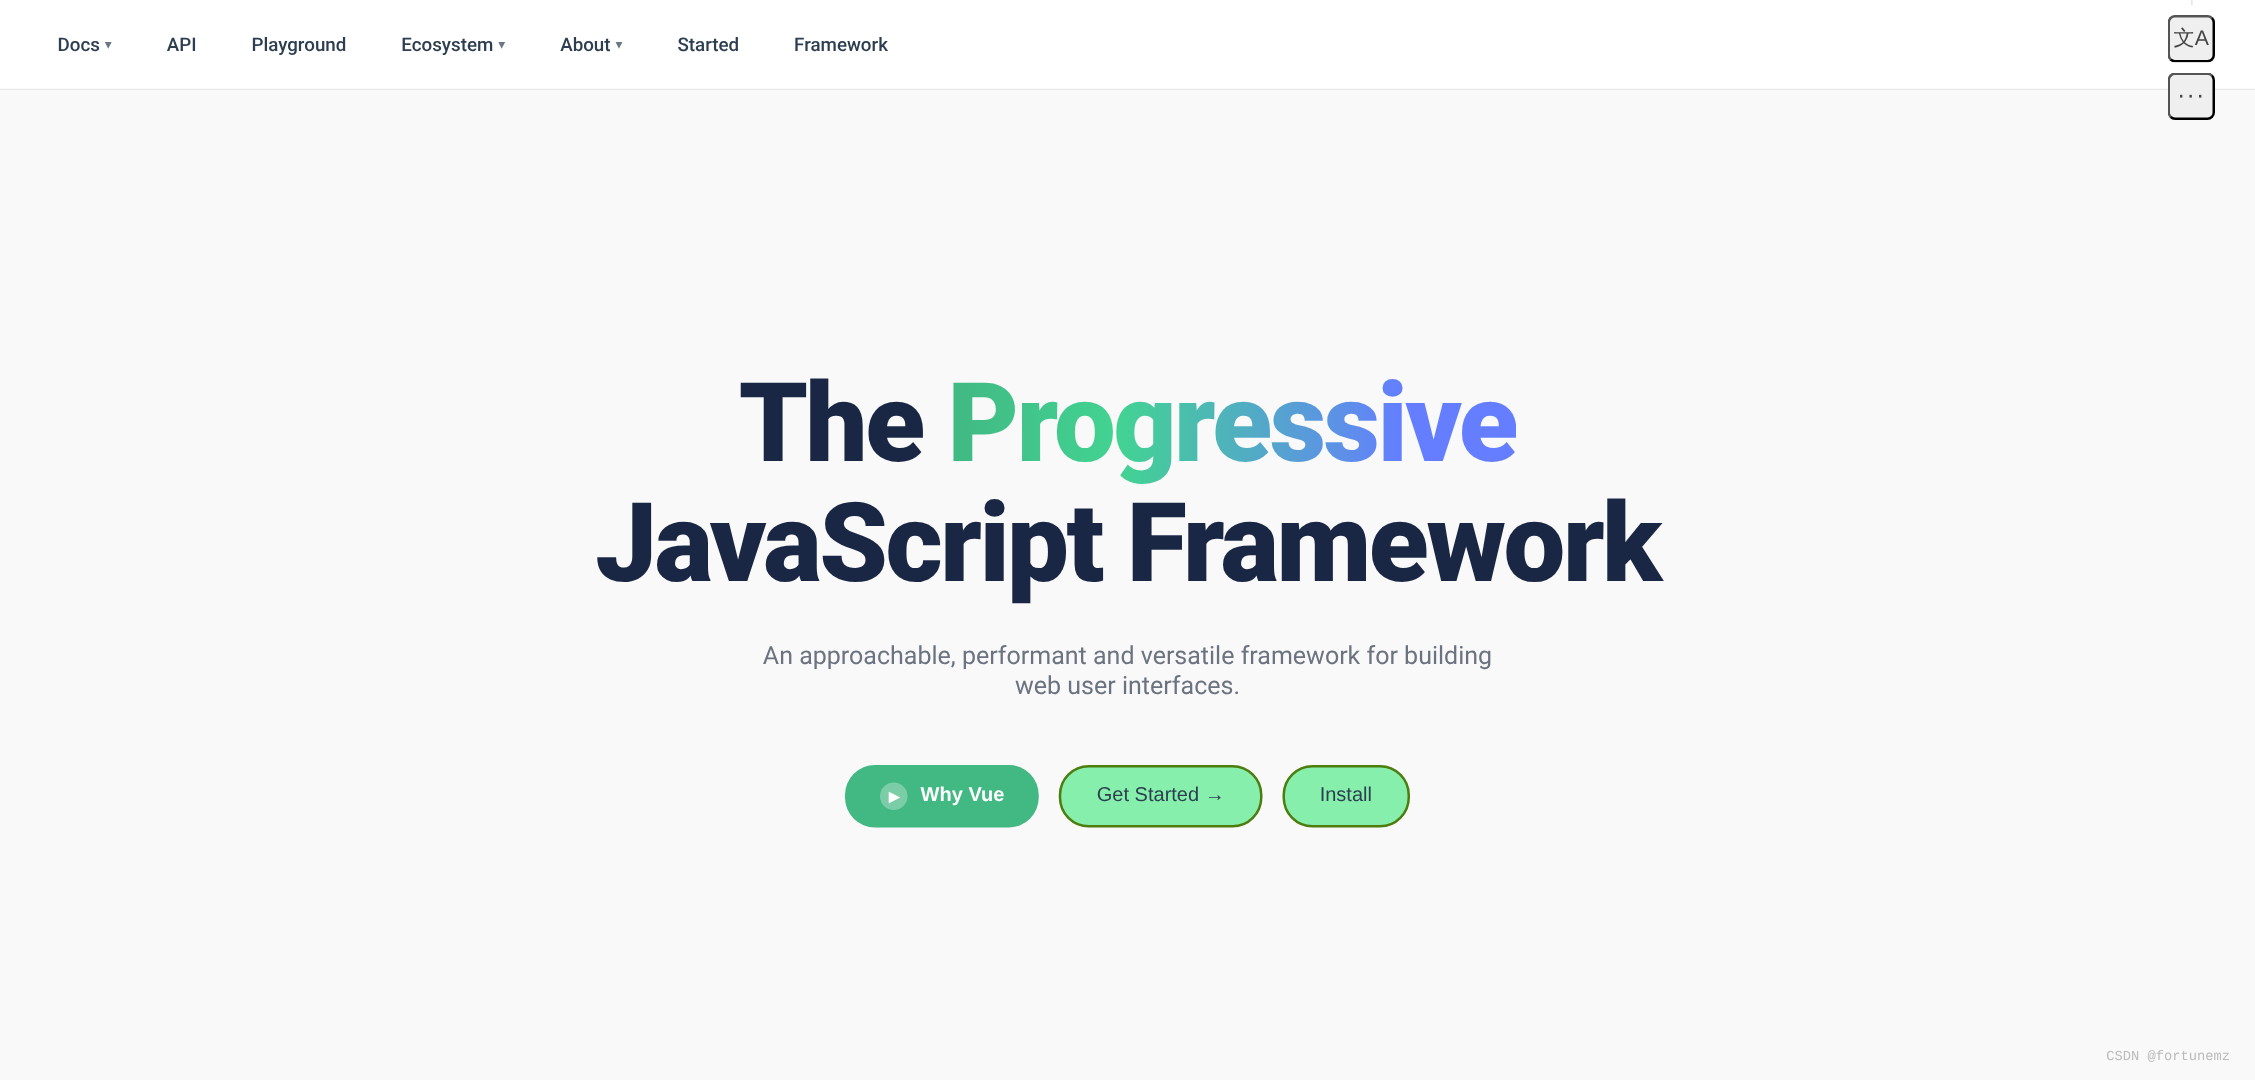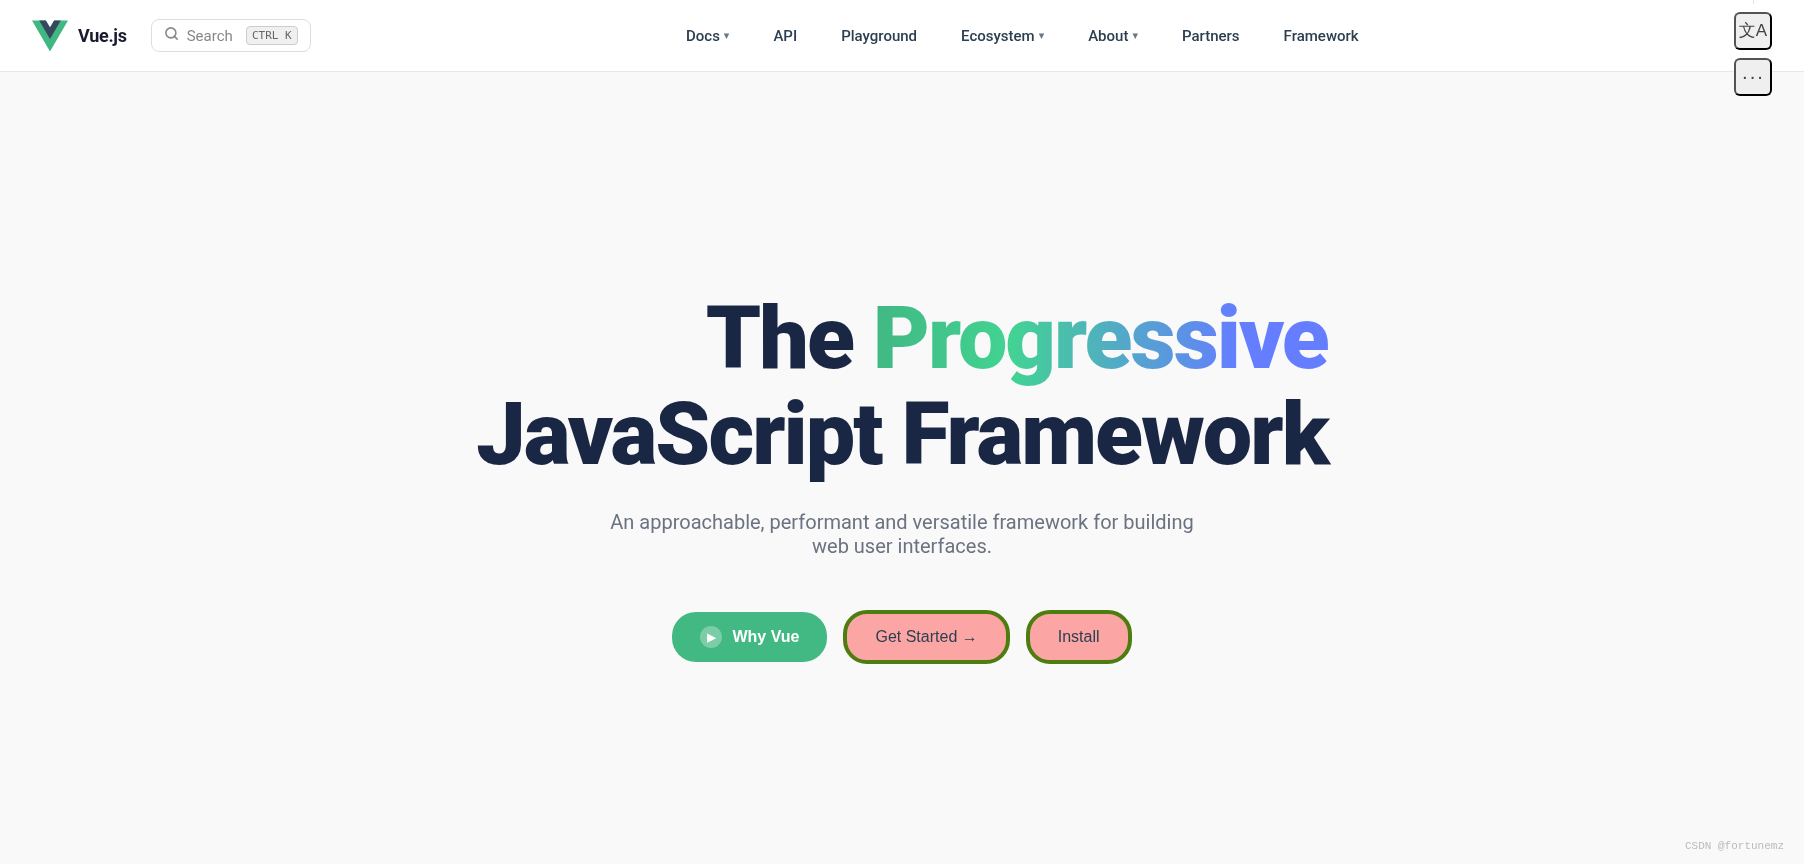--- a/index.html
+++ b/index.html
@@ -151,21 +151,20 @@
       min-height: calc(864px - 72px);
     }
 
     .hero-title {
       font-size: 88px;
       font-weight: 900;
       line-height: 1.05;
       color: #1a2744;
       letter-spacing: -2px;
       margin-bottom: 30px;
-      text-align: right;
     }
 
     .hero-title-line1 {
       display: block;
       margin-bottom: 4px;
     }
 
     .progressive-text {
       background: linear-gradient(90deg, #41b883 0%, #42d392 30%, #647eff 80%);
       -webkit-background-clip: text;
@@ -209,23 +208,23 @@
       border-radius: 50%;
       display: flex;
       align-items: center;
       justify-content: center;
       font-size: 11px;
     }
 
     .btn-secondary {
       display: flex;
       gap: 8px;
-      background: #fca5a5;
+      background: #86efac;
       color: #2c3e50;
-      border: 4px solid #4d7c0f;
+      border: 2px solid #4d7c0f;
       border-radius: 24px;
       padding: 14px 28px;
       font-size: 16px;
       font-weight: 500;
       cursor: pointer;
       transition: background 0.2s, border-color 0.2s;
     }
 
     
     .watermark {
@@ -234,41 +233,20 @@
       right: 20px;
       font-size: 11px;
       color: #bbb;
       font-family: Liberation Mono, monospace;
     }
   </style>
 </head>
 <body>
 
 <nav class="navbar">
-  <div class="navbar-left">
-
-    <div class="logo-area">
-      <svg class="vue-logo" viewBox="0 0 261.76 226.69" xmlns="http://www.w3.org/2000/svg">
-        <path d="M161.096.001l-30.225 52.351L100.647.001H-.005l130.876 226.688L261.749.001z" fill="#41b883"></path>
-        <path d="M161.096.001l-30.225 52.351L100.647.001H52.346l78.425 135.813L209.398.001z" fill="#34495e"></path>
-      </svg>
-      <span class="logo-text">Vue.js</span>
-    </div>
-
-    <div class="search-bar">
-      <span class="search-icon">
-        <svg width="15" height="15" viewBox="0 0 24 24" fill="none" stroke="#888" stroke-width="2.5" stroke-linecap="round" stroke-linejoin="round">
-          <circle cx="11" cy="11" r="8"></circle>
-          <line x1="21" y1="21" x2="16.65" y2="16.65"></line>
-        </svg>
-      </span>
-      <span class="search-text">Search</span>
-      <span class="search-kbd">CTRL K</span>
-    </div>
-  </div>
 
   <div class="navbar-nav">
     <div class="nav-item">
       <span>Docs</span>
       <span class="nav-chevron">▾</span>
     </div>
     <div class="nav-item">
       <span>API</span>
     </div>
     <div class="nav-item">
@@ -276,21 +254,21 @@
     </div>
     <div class="nav-item">
       <span>Ecosystem</span>
       <span class="nav-chevron">▾</span>
     </div>
     <div class="nav-item">
       <span>About</span>
       <span class="nav-chevron">▾</span>
     </div>
     <div class="nav-item">
-      <span>Partners</span>
+      <span>Started</span>
     </div>
     <div class="nav-item">
       <span>Framework</span>
     </div>
   </div>
 
   <div class="navbar-right">
     <div class="divider-v"></div>
     <button class="nav-icon-btn" title="Translate">
       <span style="font-size:17px;">文A</span>

